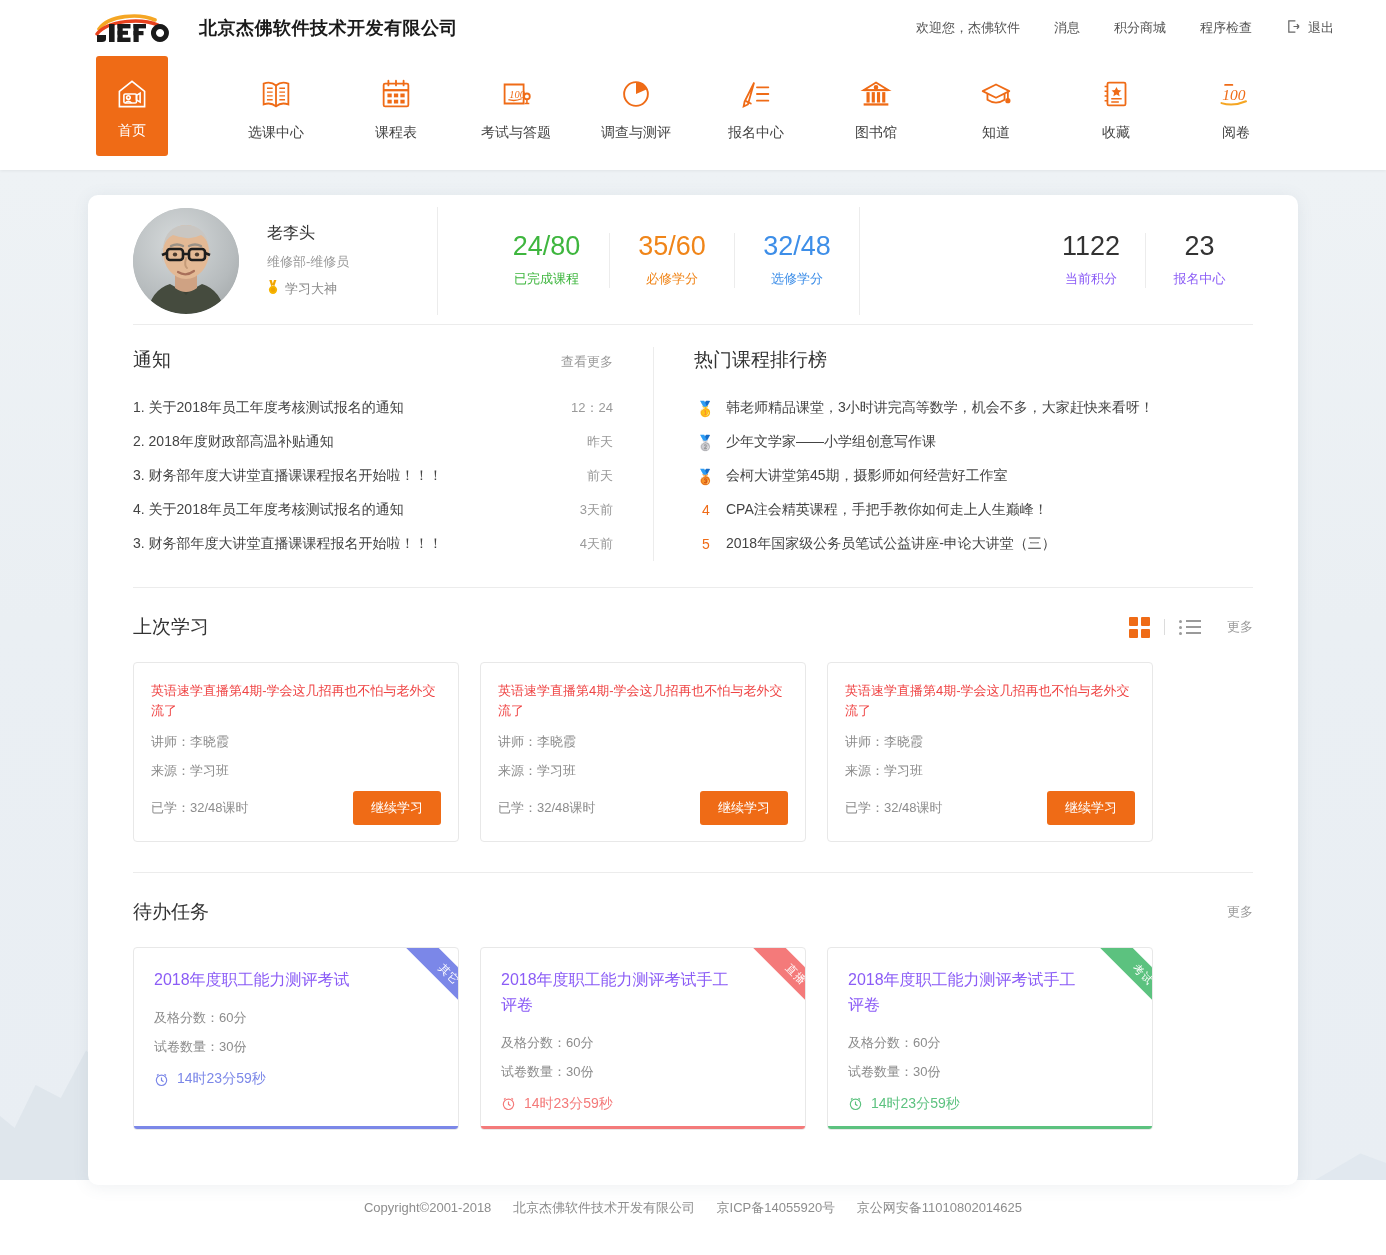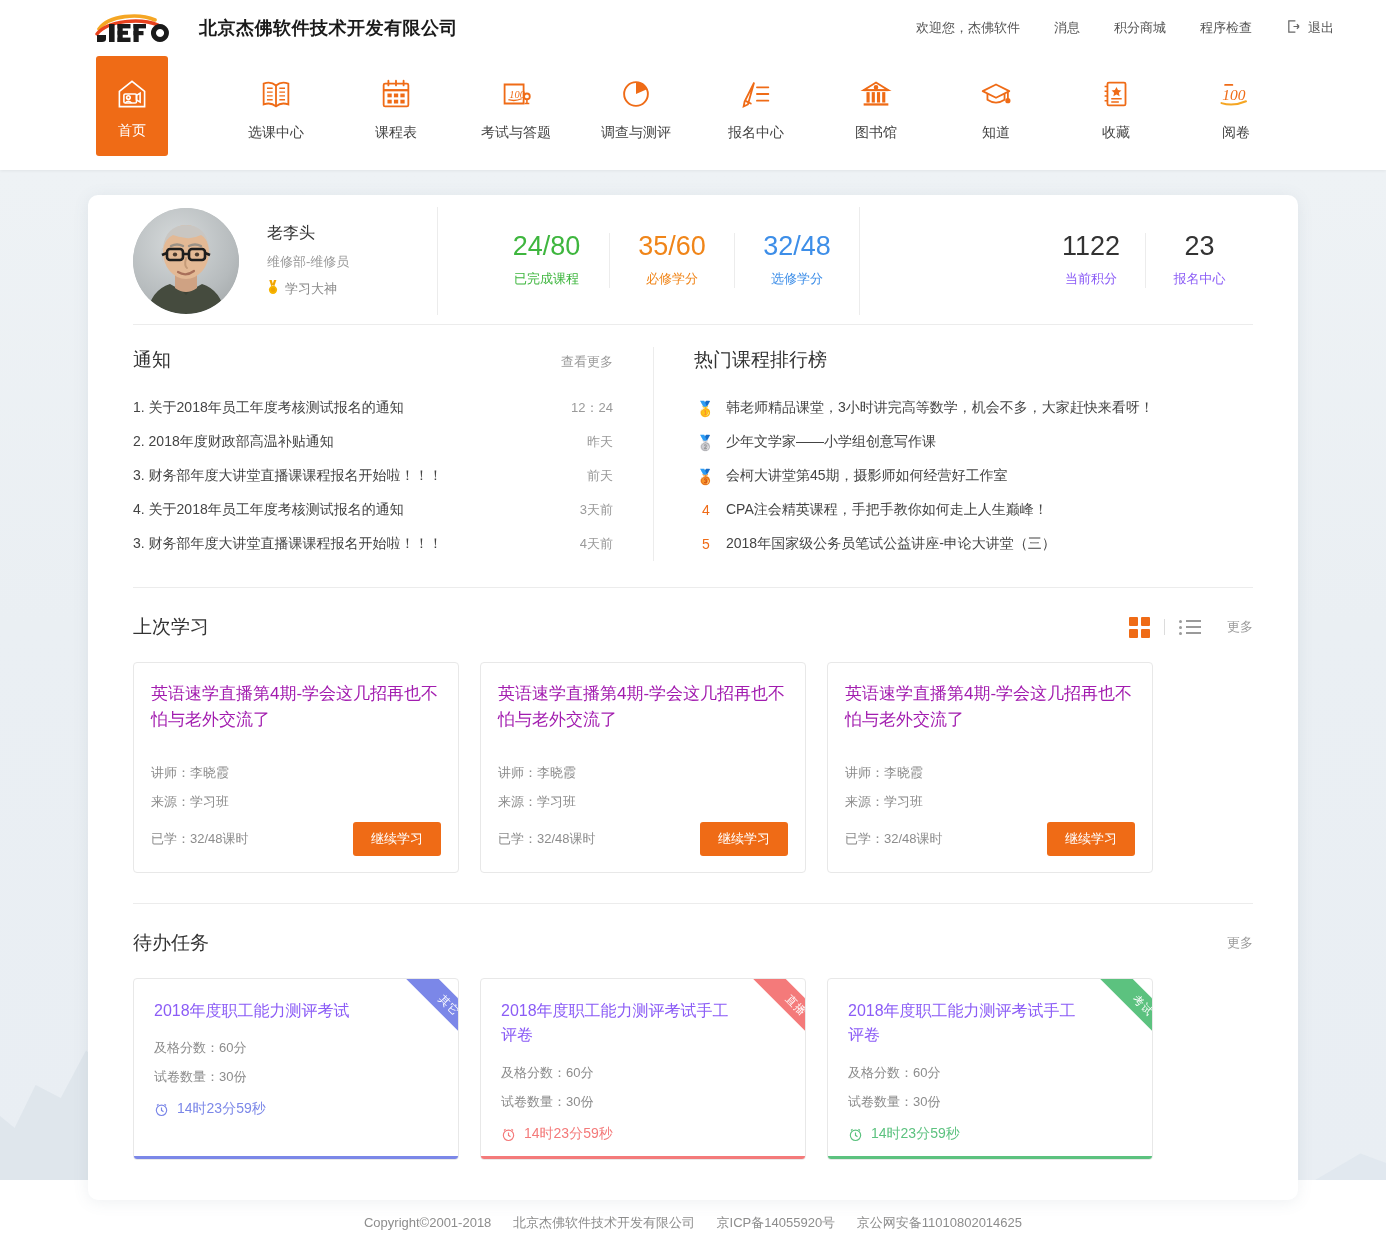--- a/index.html
+++ b/index.html
@@ -243,22 +243,22 @@
   .course-card {
     width: 326px;
     min-height: 155px;
     border: 1px solid #e8e8e8;
     border-radius: 4px;
     padding: 18px 17px 16px;
     background: #fff;
     cursor: pointer;
   }
   .cc-title {
-    font-size: 17px; color: #a21caf; line-height: 1.55;
-    margin-bottom: 30px;
+    font-size: 13px; color: #ef4444; line-height: 1.55;
+    margin-bottom: 12px;
   }
   .cc-meta { font-size: 13px; color: #8c8c8c; margin-bottom: 11px; }
   .cc-bottom { display: flex; align-items: center; }
   .cc-btn {
     margin-left: auto;
     background: #ef6b16;
     color: #fff;
     font-size: 13px;
     border: none;
     border-radius: 3px;

